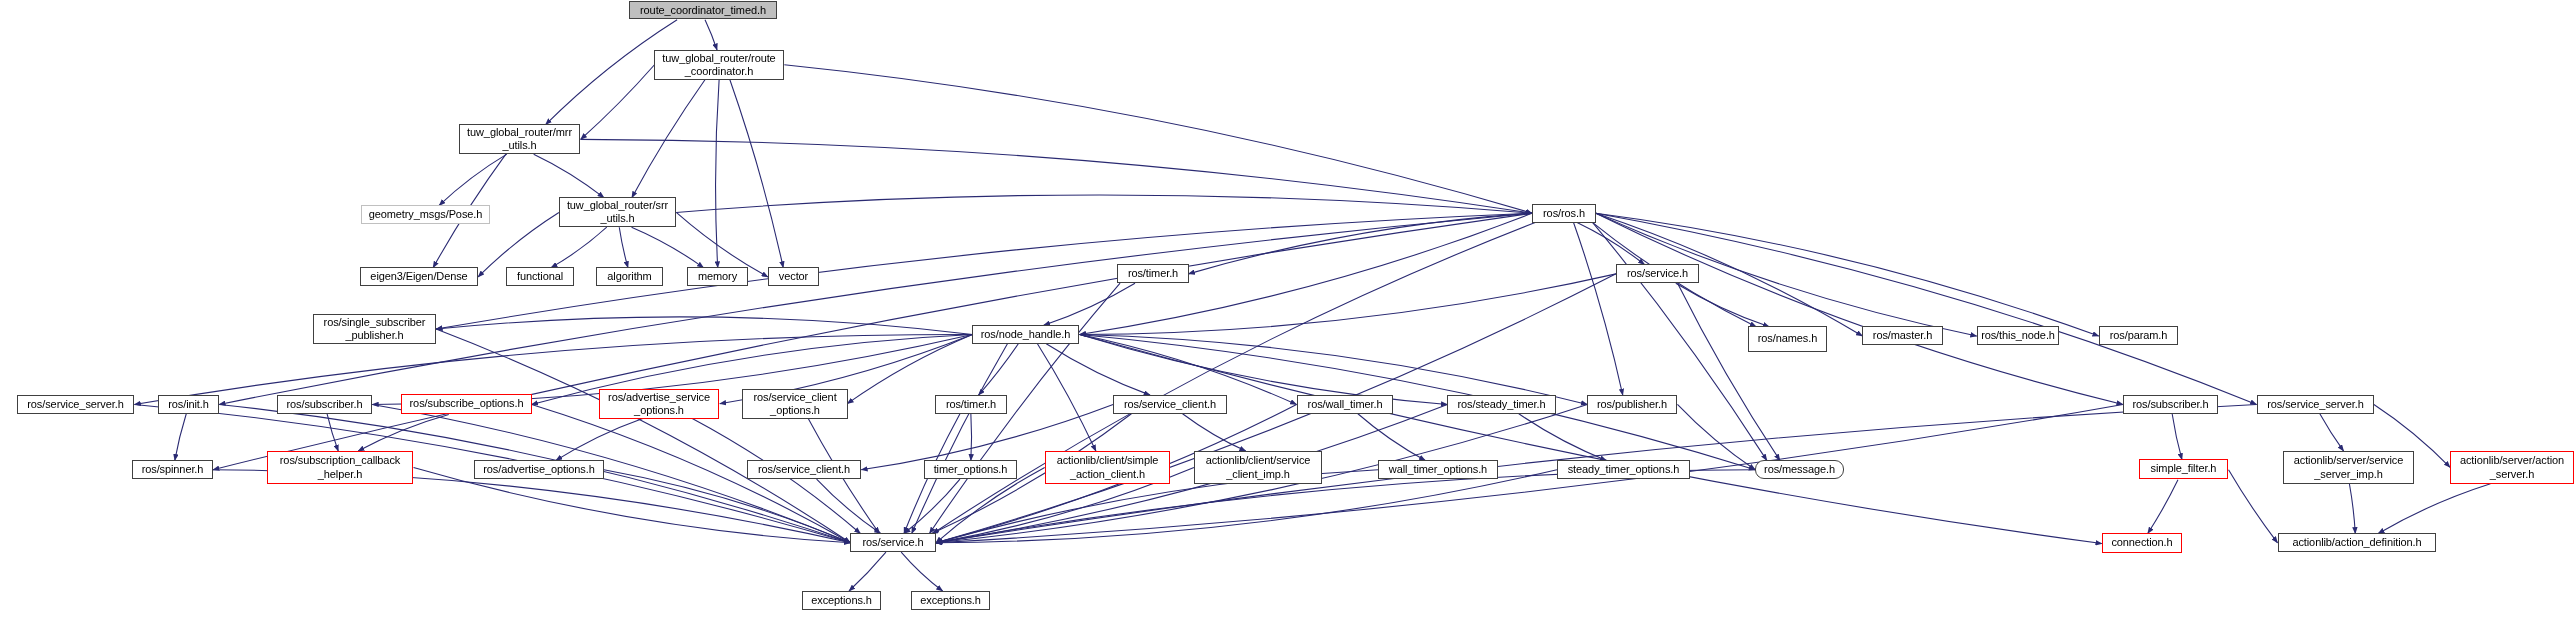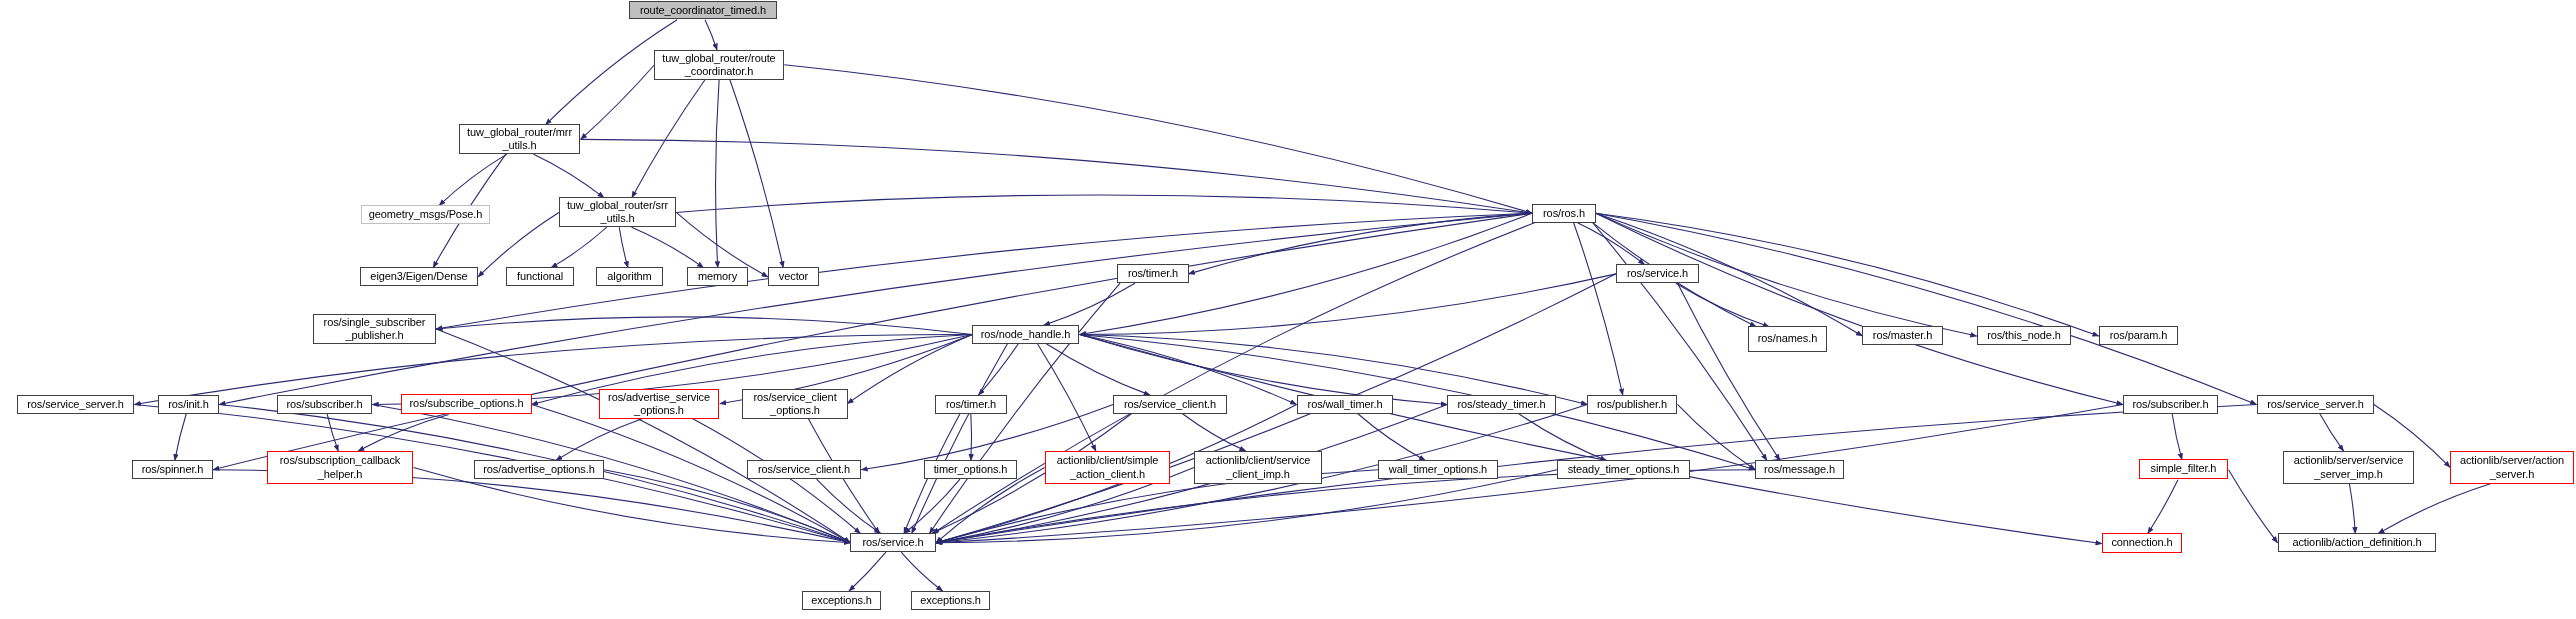--- a/index.html
+++ b/index.html
@@ -180,21 +180,21 @@
       <div class="graph-node " style="left: 687px; top: 267px; width: 61px; height: 18.7px;">memory</div>
       <div class="graph-node " style="left: 768px; top: 267px; width: 51px; height: 18.7px;">vector</div>
       <div class="graph-node emph" style="left: 1532px; top: 204px; width: 64px; height: 18.7px;">ros/ros.h</div>
       <div class="graph-node " style="left: 1117px; top: 264px; width: 72px; height: 18.7px;">ros/timer.h</div>
       <div class="graph-node " style="left: 1616px; top: 264px; width: 83px; height: 18.7px;">ros/service.h</div>
       <div class="graph-node " style="left: 313px; top: 314px; width: 123px; height: 29.5px;">ros/single_subscriber
 _publisher.h</div>
       <div class="graph-node emph" style="left: 972px; top: 325px; width: 107px; height: 18.7px;">ros/node_handle.h</div>
       <div class="graph-node " style="left: 1748px; top: 326px; width: 79px; height: 26px;">ros/names.h</div>
       <div class="graph-node " style="left: 1862px; top: 326px; width: 81px; height: 18.7px;">ros/master.h</div>
-      <div class="graph-node " style="left: 1977px; top: 326px; width: 94px; height: 18.7px;">ros/this_node.h</div>
+      <div class="graph-node " style="left: 1977px; top: 326px; width: 82px; height: 18.7px;">ros/this_node.h</div>
       <div class="graph-node " style="left: 2099px; top: 326px; width: 79px; height: 18.7px;">ros/param.h</div>
       <div class="graph-node emph" style="left: 17px; top: 395px; width: 117px; height: 18.7px;">ros/service_server.h</div>
       <div class="graph-node emph" style="left: 158px; top: 395px; width: 61px; height: 18.7px;">ros/init.h</div>
       <div class="graph-node emph" style="left: 277px; top: 395px; width: 95px; height: 18.7px;">ros/subscriber.h</div>
       <div class="graph-node missing" style="left: 401px; top: 394px; width: 131px; height: 20px;">ros/subscribe_options.h</div>
       <div class="graph-node missing" style="left: 599px; top: 389px; width: 120px; height: 29.5px;">ros/advertise_service
 _options.h</div>
       <div class="graph-node " style="left: 742px; top: 389px; width: 106px; height: 29.5px;">ros/service_client
 _options.h</div>
       <div class="graph-node emph" style="left: 935px; top: 395px; width: 72px; height: 18.7px;">ros/timer.h</div>
@@ -209,21 +209,21 @@
 _helper.h</div>
       <div class="graph-node emph" style="left: 474px; top: 460px; width: 130px; height: 18.7px;">ros/advertise_options.h</div>
       <div class="graph-node emph" style="left: 747px; top: 460px; width: 114px; height: 18.7px;">ros/service_client.h</div>
       <div class="graph-node emph" style="left: 924px; top: 460px; width: 93px; height: 18.7px;">timer_options.h</div>
       <div class="graph-node missing" style="left: 1045px; top: 451px; width: 125px; height: 33px;">actionlib/client/simple
 _action_client.h</div>
       <div class="graph-node emph" style="left: 1194px; top: 451px; width: 128px; height: 33px;">actionlib/client/service
 _client_imp.h</div>
       <div class="graph-node emph" style="left: 1378px; top: 460px; width: 120px; height: 18.7px;">wall_timer_options.h</div>
       <div class="graph-node emph" style="left: 1557px; top: 460px; width: 133px; height: 18.7px;">steady_timer_options.h</div>
-      <div class="graph-node emph" style="left: 1755px; top: 460px; width: 89px; height: 18.7px;">ros/message.h</div>
+      <div class="graph-node emph" style="left: 1755px; top: 460px; width: 89px; height: 18.7px; border-radius: 9px;">ros/message.h</div>
       <div class="graph-node missing" style="left: 2139px; top: 459px; width: 89px; height: 20px;">simple_filter.h</div>
       <div class="graph-node emph" style="left: 2283px; top: 451px; width: 131px; height: 33px;">actionlib/server/service
 _server_imp.h</div>
       <div class="graph-node missing" style="left: 2450px; top: 451px; width: 124px; height: 33px;">actionlib/server/action
 _server.h</div>
       <div class="graph-node emph" style="left: 850px; top: 533px; width: 86px; height: 18.7px;">ros/service.h</div>
       <div class="graph-node missing" style="left: 2102px; top: 533px; width: 80px; height: 20px;">connection.h</div>
       <div class="graph-node emph" style="left: 2278px; top: 533px; width: 158px; height: 18.7px;">actionlib/action_definition.h</div>
       <div class="graph-node " style="left: 802px; top: 591px; width: 79px; height: 18.7px;">exceptions.h</div>
       <div class="graph-node " style="left: 911px; top: 591px; width: 79px; height: 18.7px;">exceptions.h</div>

